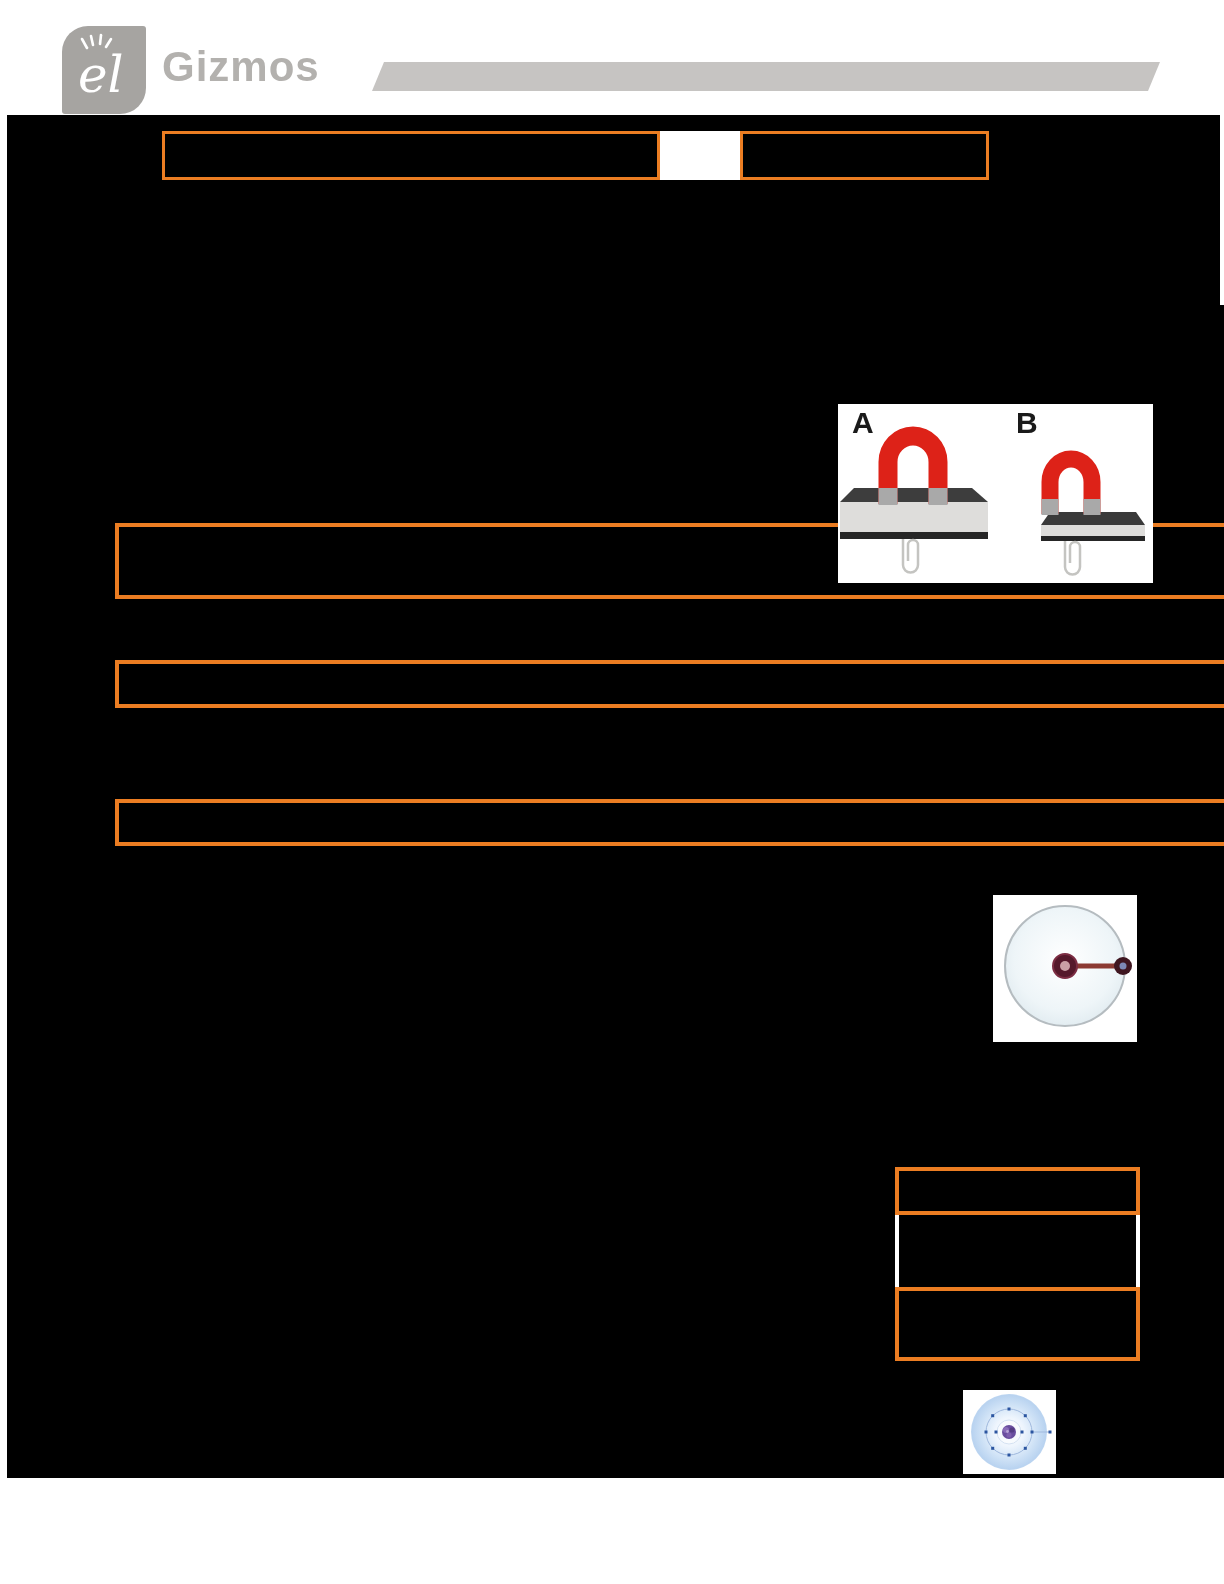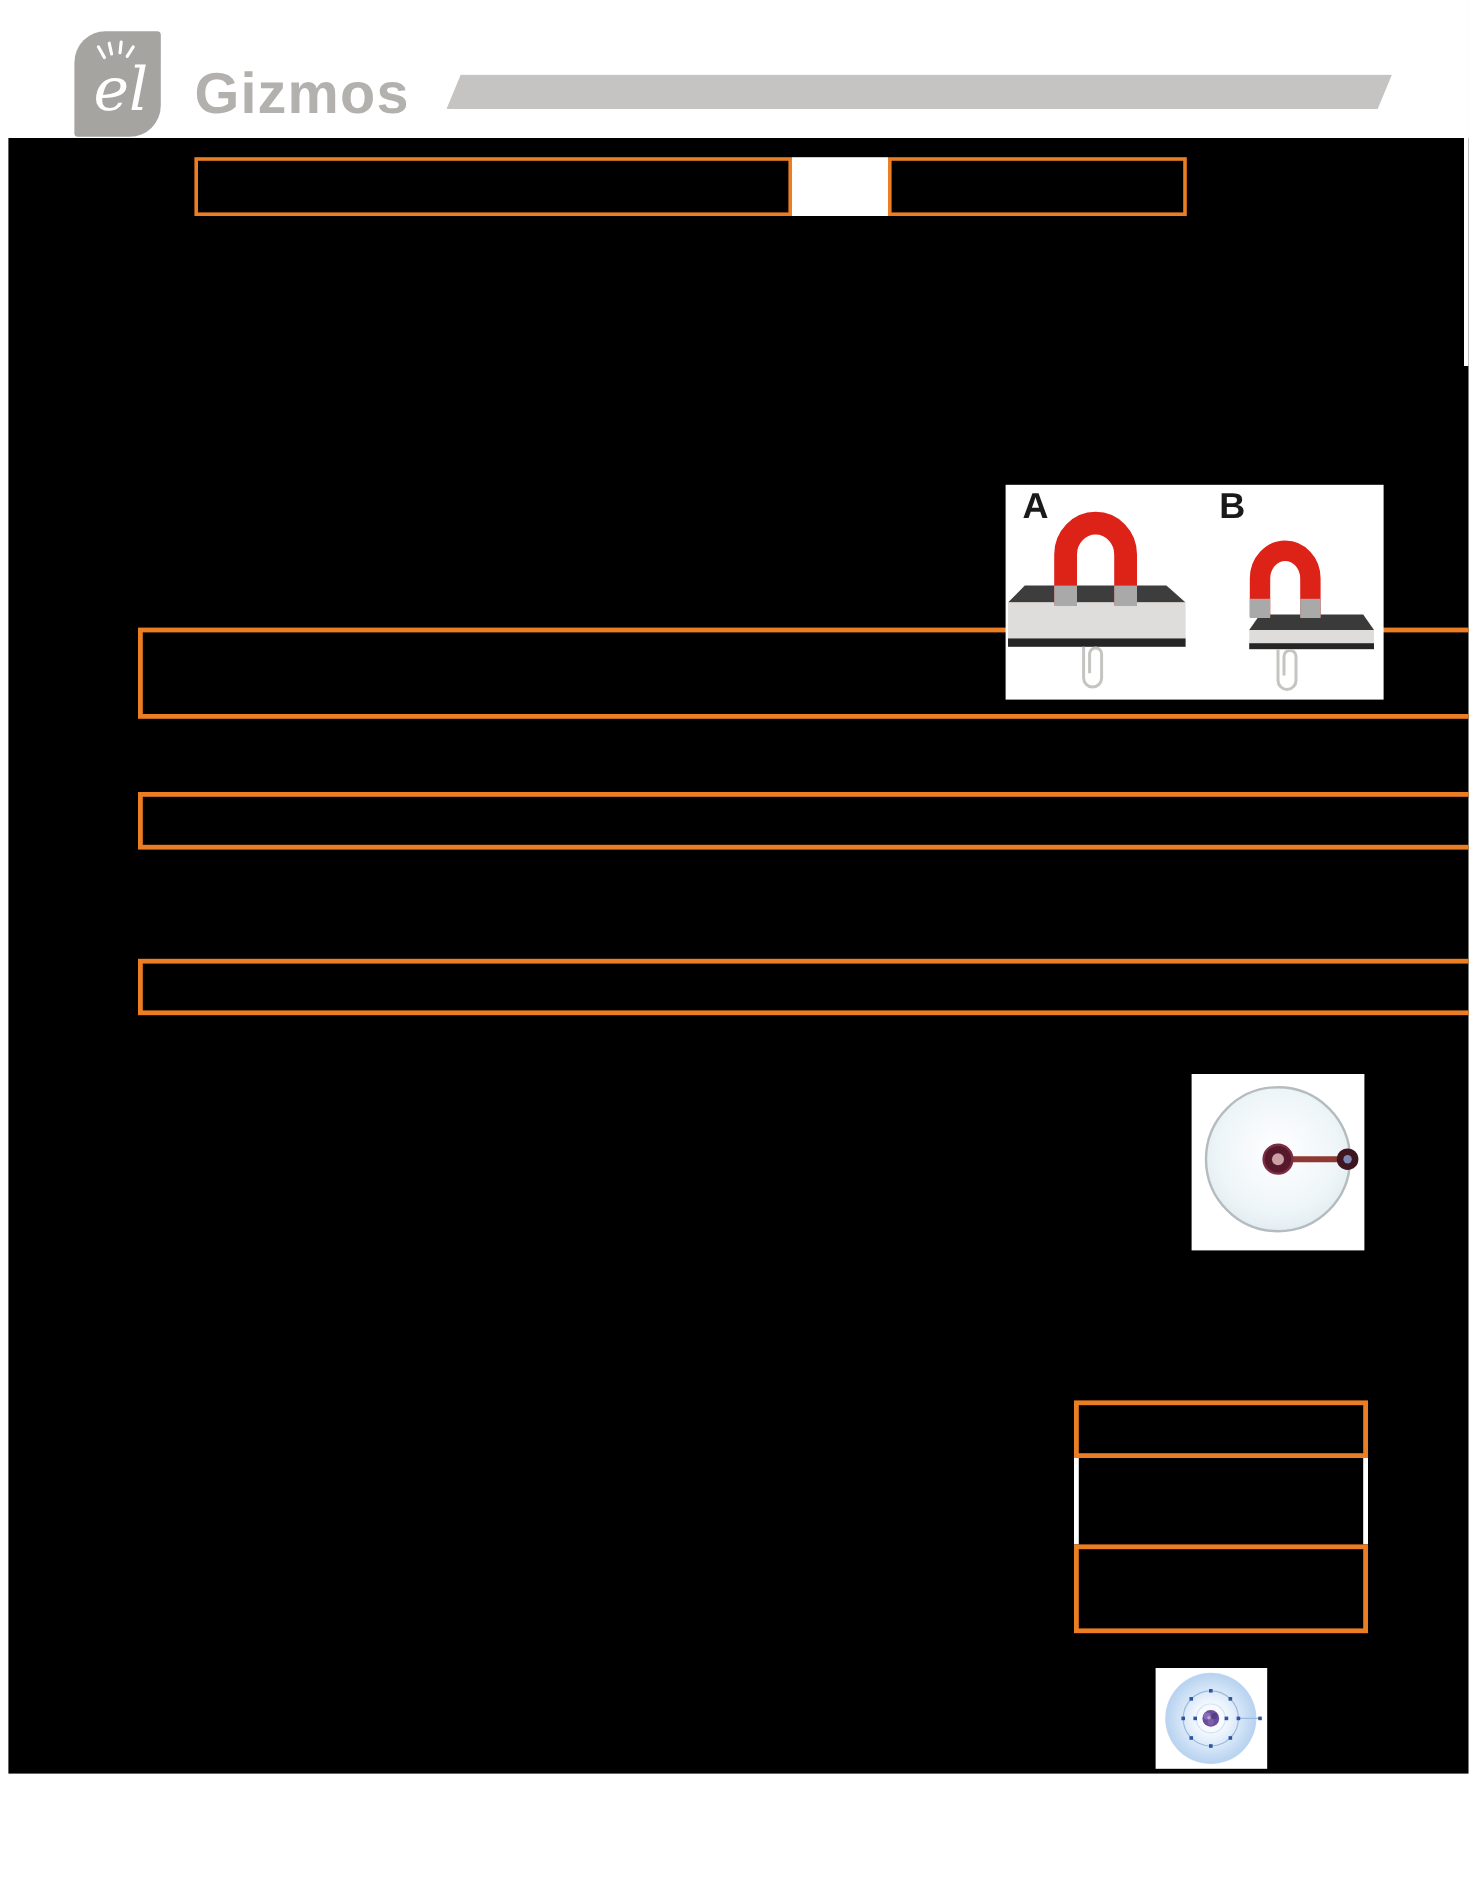--- a/index.html
+++ b/index.html
@@ -6,25 +6,25 @@
   html,body { background:#ffffff; }
   .page {
     position:relative; width:1224px; height:1584px;
     background:#ffffff; overflow:hidden;
     font-family:"Liberation Sans", sans-serif;
   }
   .abs { position:absolute; }
 
   
   .logo-square {
-    left:62px; top:26px; width:72px; height:88px;
+    left:62px; top:26px; width:84px; height:88px;
     background:#a6a4a1; border-radius:26px 3px 26px 3px;
   }
   .brand-text {
-    left:162px; top:48px; font-size:48px; font-weight:bold;
+    left:162px; top:36px; font-size:42px; font-weight:bold;
     color:#b3b1ae; letter-spacing:1px; line-height:62px;
   }
   .header-bar {
     left:372px; top:62px; width:788px; height:29px;
     background:#c6c4c2;
     clip-path:polygon(12px 0, 788px 0, 776px 100%, 0 100%);
   }
 
   
   .black-body { left:7px; top:115px; width:1217px; height:1363px; background:#000000; }

